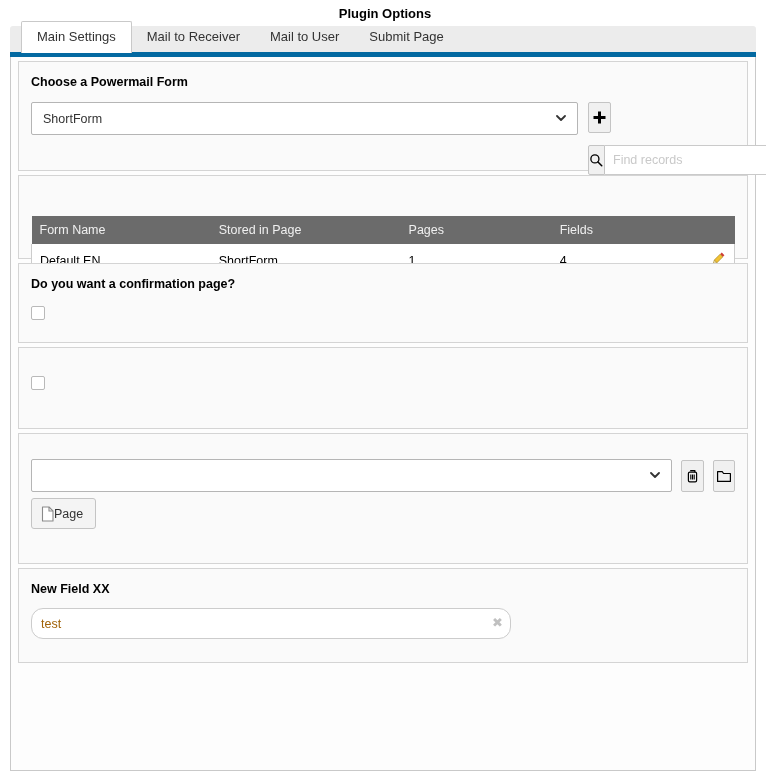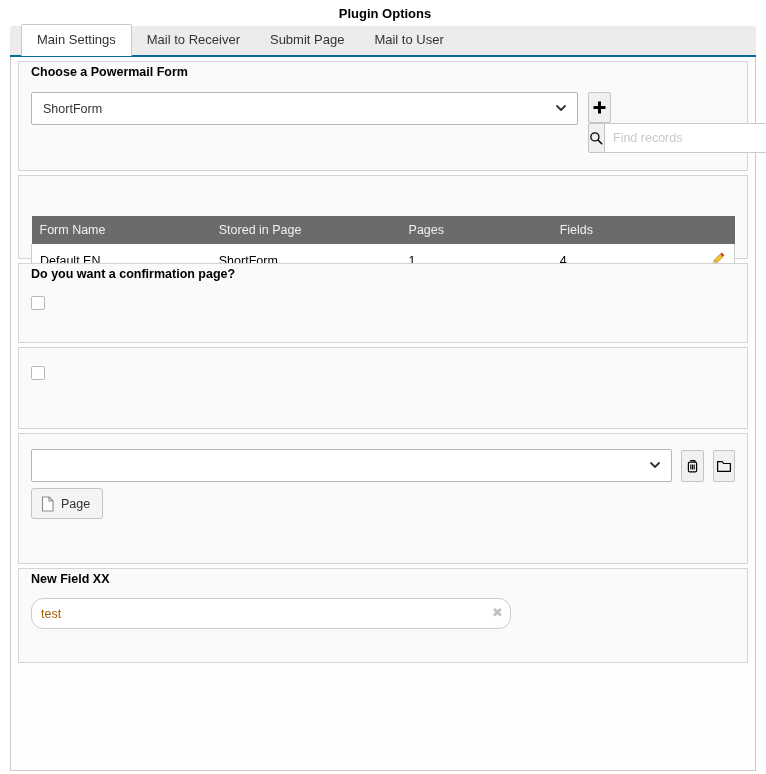--- a/index.html
+++ b/index.html
@@ -4,47 +4,47 @@
 <style>
   * { box-sizing: border-box; margin: 0; padding: 0; }
   html, body { width: 766px; height: 774px; overflow: hidden; background: #fff;
     font-family: "Liberation Sans", "DejaVu Sans", sans-serif; color: #333; }
 
   .page { padding: 0 10px; }
   .page-title { font-size: 13px; font-weight: bold; color: #000; padding: 6px 0 5px 4px; text-align: center; }
 
   
   .tabs { display: flex; align-items: flex-end; height: 31px; background: #ececec;
-    border-bottom: 2px solid #0369a1; border-radius: 3px 3px 0 0; padding-left: 11px; }
+    border-bottom: 5px solid #0369a1; border-radius: 3px 3px 0 0; padding-left: 11px; }
   .tab { font-size: 13px; color: #333; padding: 7px 15px 8px 15px; cursor: pointer;
     border-radius: 2px 2px 0 0; position: relative; }
   .tab.active { background: #fff; border: 1px solid #c9c9c9; border-bottom: none;
     margin-bottom: -1px; padding-bottom: 9px; }
 
   
   .panel { background: #fdfdfd; border: 1px solid #c9c9c9; border-top: none;
     padding: 4px 7px 7px 7px; min-height: 714px; }
 
   .section { background: #fafafa; border: 1px solid #d4d4d4; margin-bottom: 4px;
-    padding: 3px 12px; position: relative; }
+    padding: 13px 12px; position: relative; }
   .section-label { font-size: 12.5px; font-weight: bold; color: #000; }
 
   
   .sec-choose { height: 110px; }
   .choose-controls { display: flex; margin-top: 13px; gap: 10px; }
   .select { position: relative; background: #fff; border: 1px solid #b5b5b5; border-radius: 2px;
     height: 33px; display: flex; align-items: center; padding: 0 28px 0 11px;
     font-size: 12.5px; color: #333; cursor: pointer; }
   .select .chevron { position: absolute; right: 11px; top: 12px; }
   .choose-select { flex: 1 1 auto; }
   .choose-right { width: 147px; flex: 0 0 147px; }
   .btn { background: #f0f0f0; border: 1px solid #c4c4c4; border-radius: 2px;
     display: inline-flex; align-items: center; justify-content: center; cursor: pointer; }
   .plus-btn { width: 23px; height: 31px; }
-  .search-group { display: flex; margin-top: 0px; }
+  .search-group { display: flex; margin-top: 12px; }
   .search-btn { width: 24px; height: 30px; border-radius: 2px 0 0 2px; }
   .search-input { flex: 1; height: 30px; border: 1px solid #cacaca; border-left: none;
     padding: 0 8px; font-size: 12.5px; color: #333; outline: none; background: #fff;
     font-family: "Liberation Sans", sans-serif; }
   .search-input::placeholder { color: #c9c9c9; }
 
   
   .sec-table { height: 84px; padding-top: 40px; }
   table.records { width: 100%; border-collapse: collapse; font-size: 12.5px; }
   table.records thead th { background: #6b6b6b; color: #f0f0f0; font-weight: normal;
@@ -63,21 +63,21 @@
   .checkbox { appearance: none; -webkit-appearance: none; width: 14px; height: 14px;
     border: 1px solid #b9b9b9; border-radius: 2px; background: #fff; margin-top: 15px;
     display: block; cursor: pointer; }
 
   
   .sec-save { height: 131px; }
   .save-controls { display: flex; margin-top: 12px; gap: 9px; align-items: center; }
   .save-select { width: 641px; flex: 0 0 641px; }
   .icon-btn { width: 25px; height: 32px; border-radius: 2px; }
   .page-btn { margin-top: 6px; height: 31px; padding: 0 12px 0 9px; border-radius: 3px;
-    background: #f4f4f4; font-size: 12.5px; color: #333; gap: 7px; }
+    background: #f4f4f4; font-size: 12.5px; color: #333; }
 
   
   .sec-newfield { height: 95px; margin-bottom: 0; }
   .input-wrap { position: relative; width: 480px; margin-top: 12px; }
   .text-input { width: 100%; height: 31px; border: 1px solid #ccc; border-radius: 12px;
     padding: 0 26px 0 9px; font-size: 12.5px; color: #a16207; outline: none; background: #fff;
     font-family: "Liberation Sans", sans-serif; }
   .clear-x { position: absolute; right: 8px; top: 8px; color: #c0c0c0; font-size: 13px;
     font-weight: bold; cursor: pointer; line-height: 1; }
 
@@ -91,24 +91,24 @@
   <div class="page-title">Plugin Options</div>
 
   <div class="tabs">
     <div class="tab active">
       <span>Main Settings</span>
     </div>
     <div class="tab">
       <span>Mail to Receiver</span>
     </div>
     <div class="tab">
+      <span>Mail to User</span>
+    </div>
+    <div class="tab">
       <span>Submit Page</span>
-    </div>
-    <div class="tab">
-      <span>Mail to User</span>
     </div>
   </div>
 
   <div class="panel">
 
     <div class="section sec-choose">
       <div class="section-label">Choose a Powermail Form</div>
       <div class="choose-controls">
         <div class="select choose-select">
           <span>ShortForm</span>

